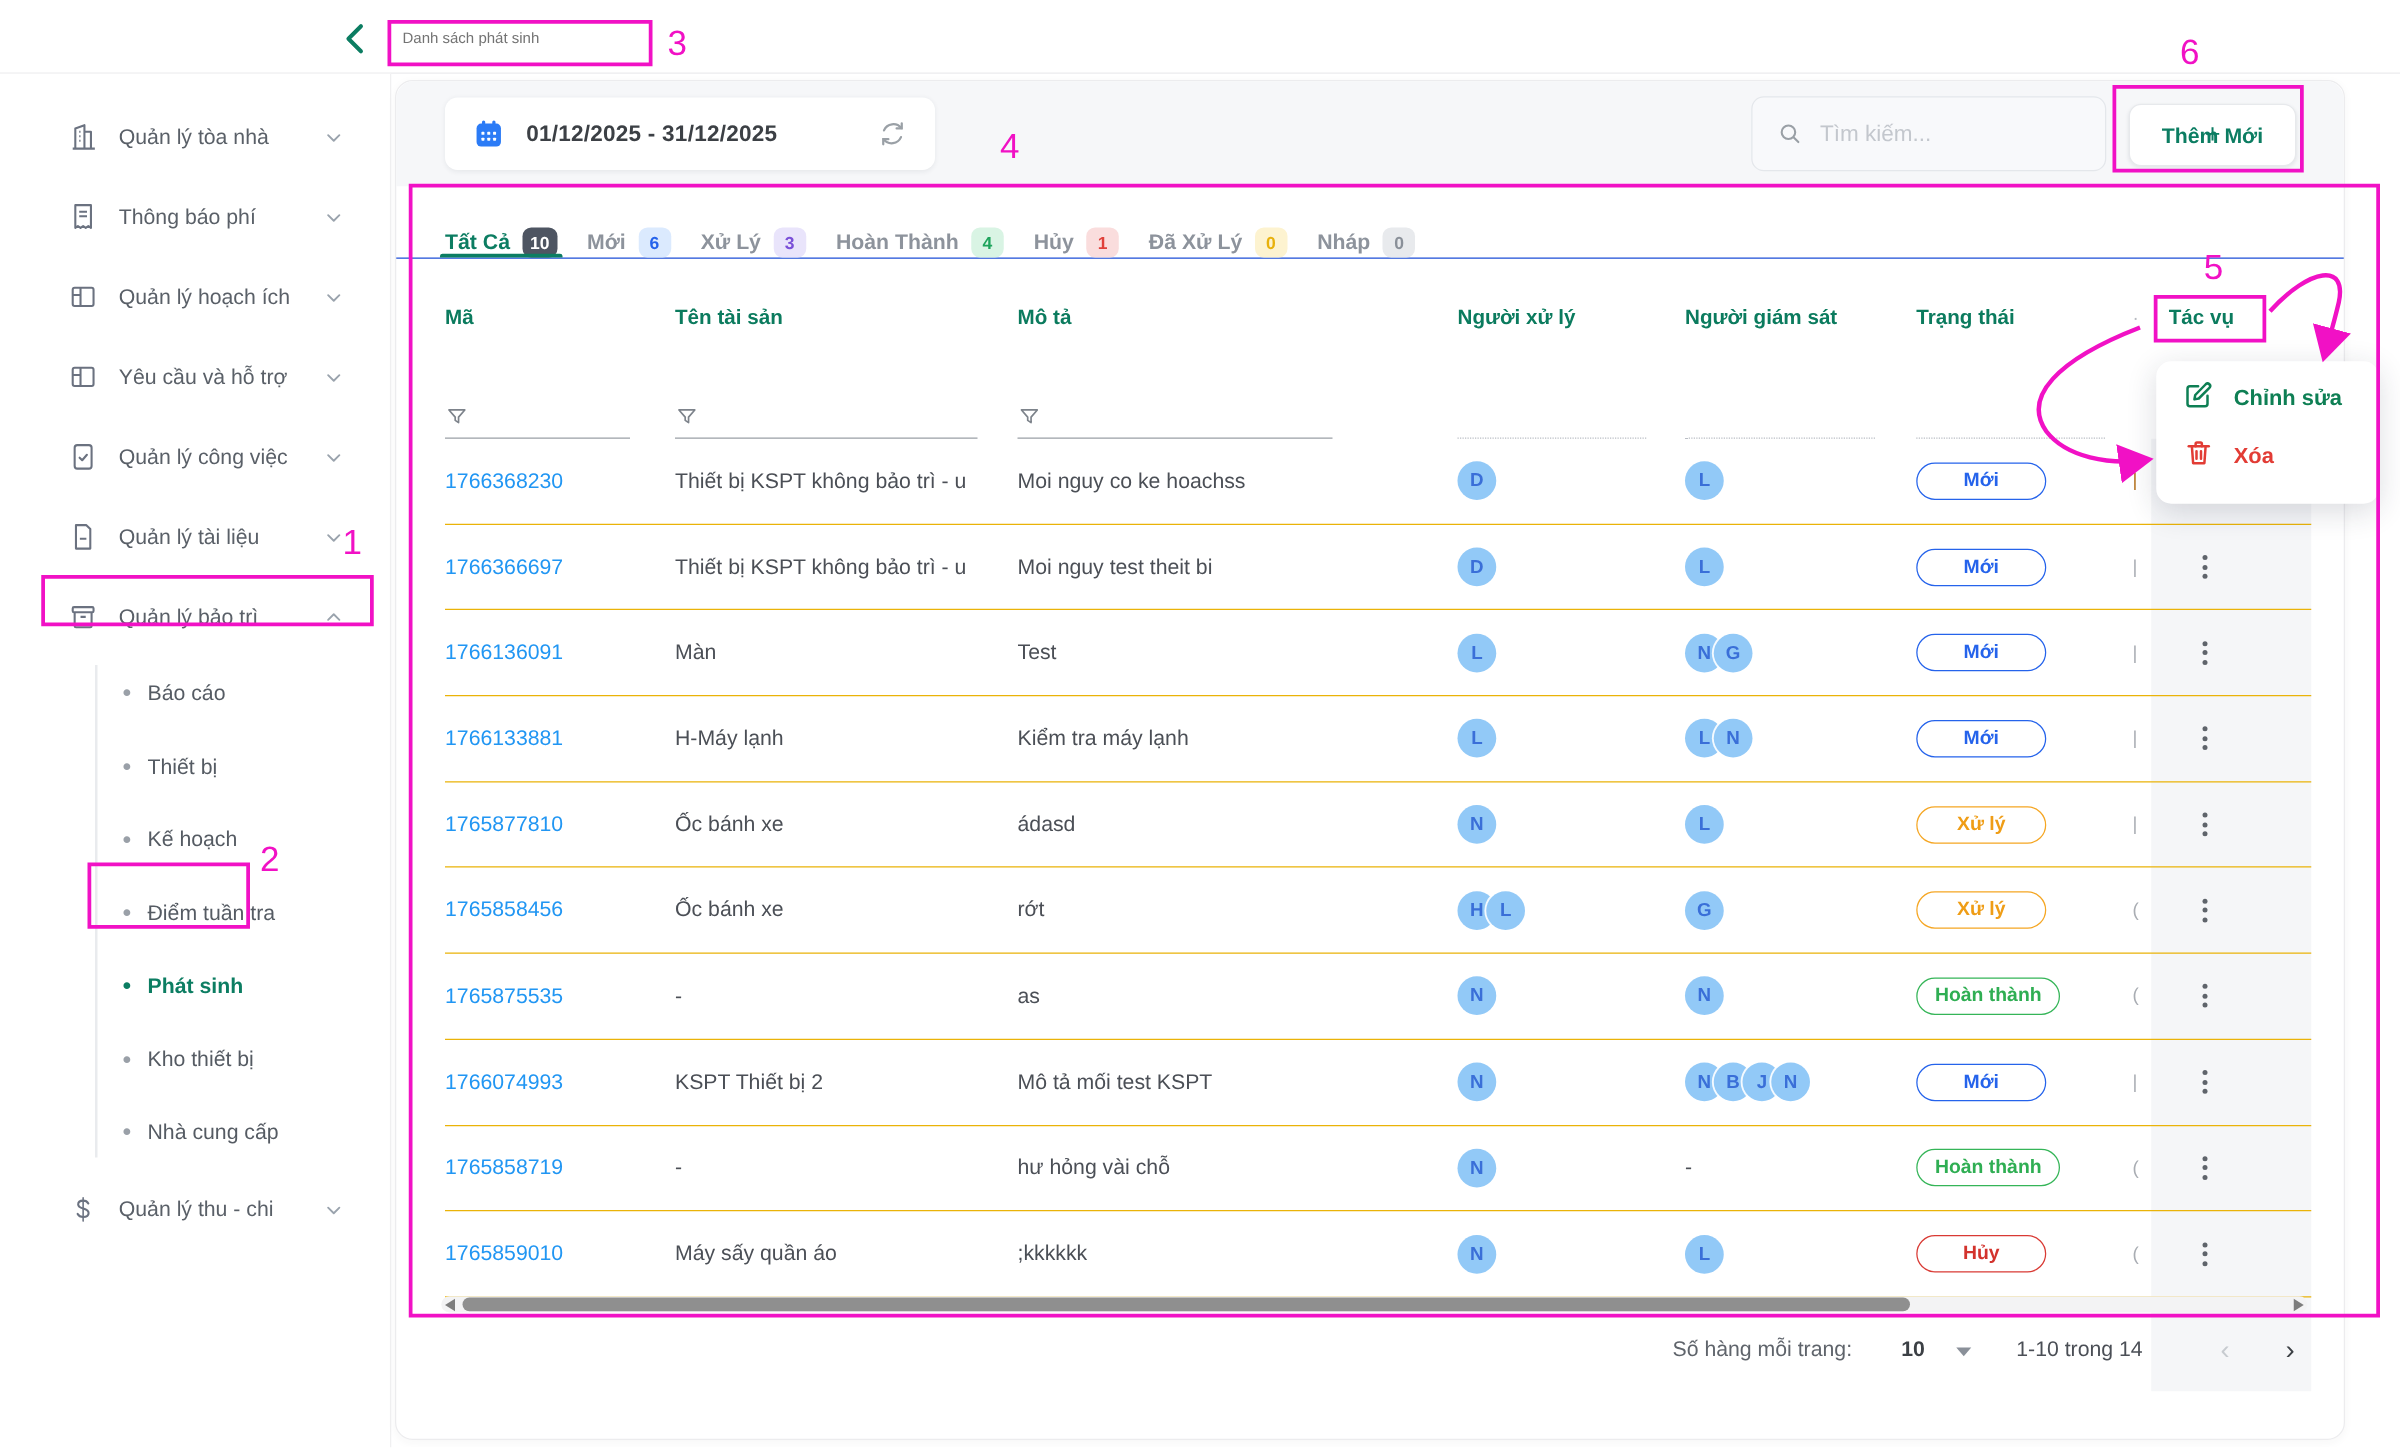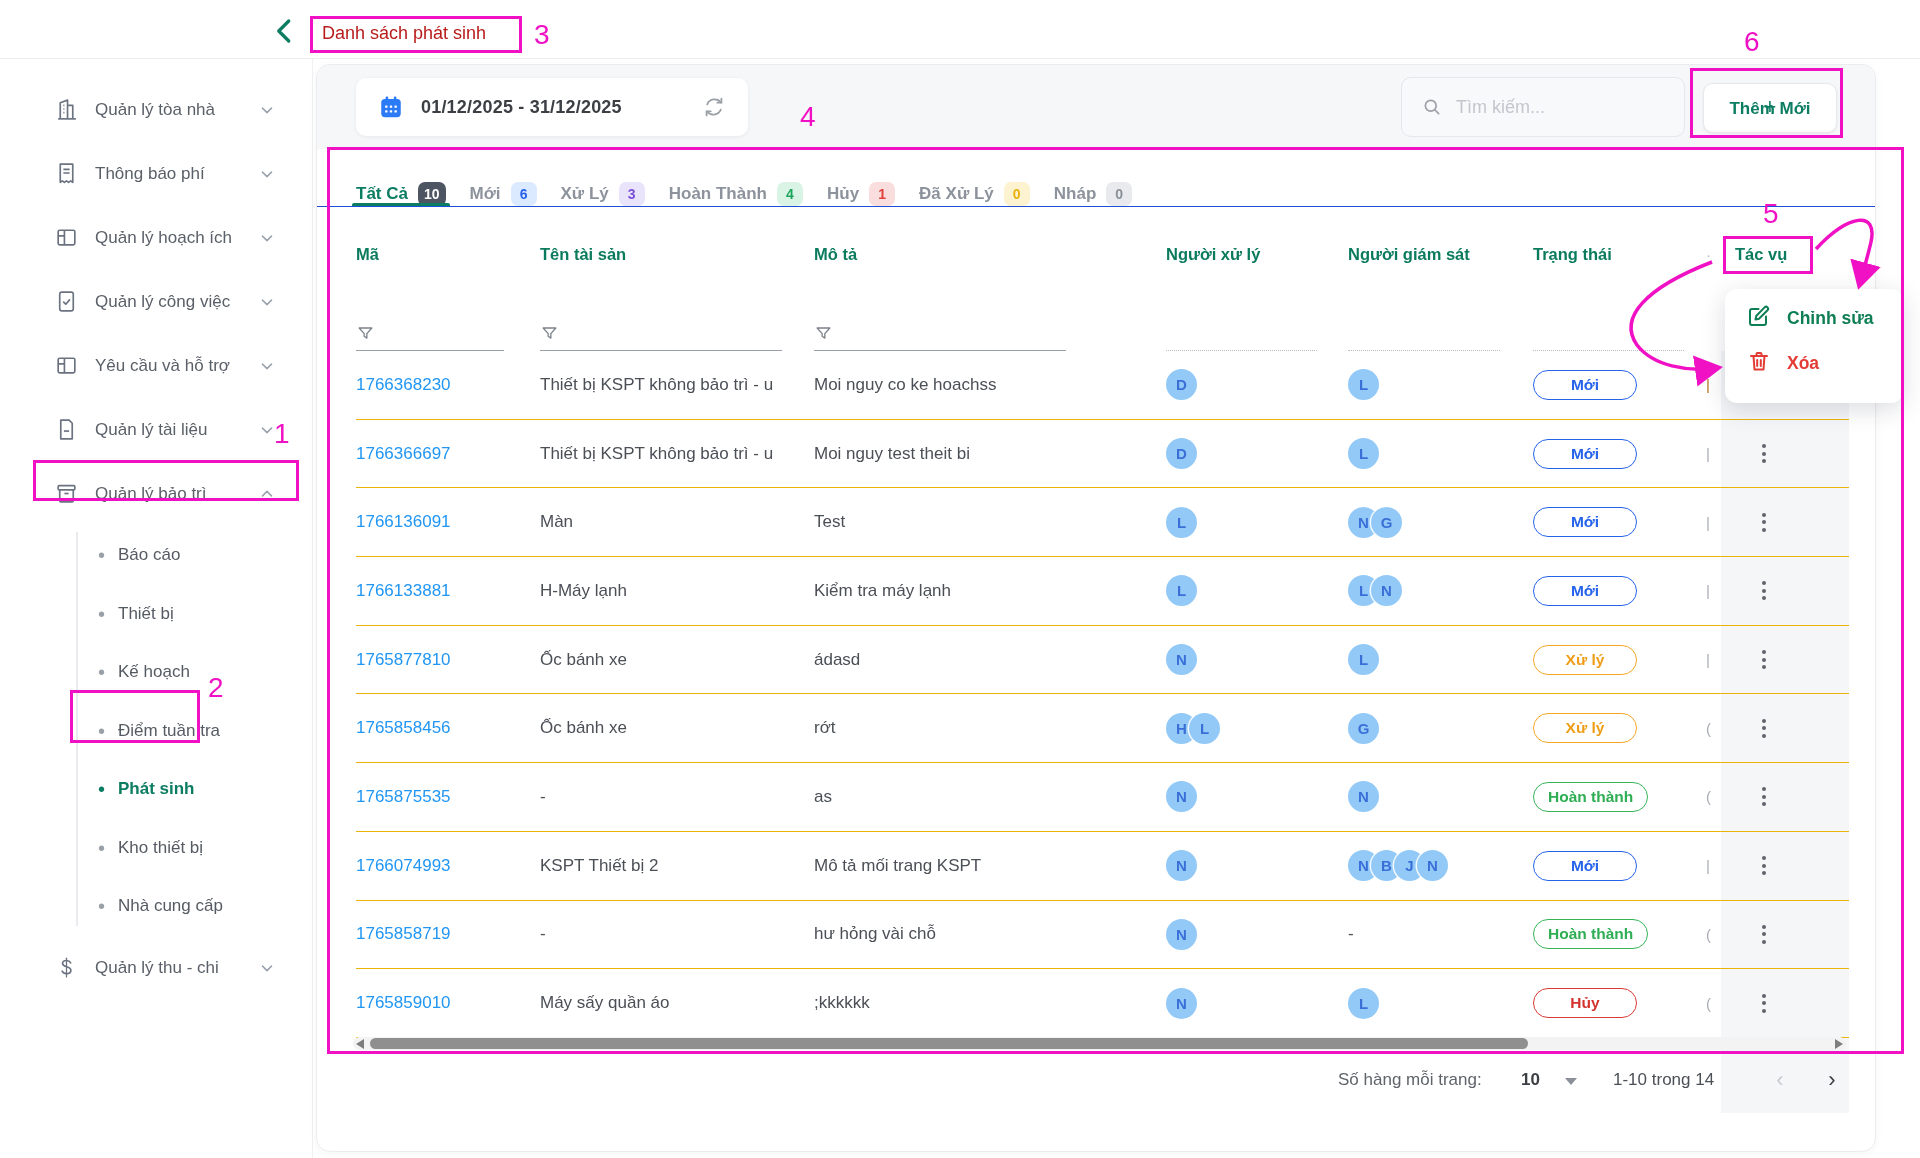--- a/index.html
+++ b/index.html
@@ -2,21 +2,21 @@
 <html><head>
 <meta charset="utf-8">
 <style>
   * { margin:0; padding:0; box-sizing:border-box; }
   html,body { width:1920px; height:1158px; background:#fff; font-family:"Liberation Sans","DejaVu Sans",sans-serif; overflow:hidden; }
   .page { position:relative; width:1920px; height:1158px; background:#fff; }
 
   
   .topline { position:absolute; left:0; top:58px; width:1920px; height:1px; background:#ececee; }
   .back-btn { position:absolute; left:270px; top:16px; width:30px; height:30px; cursor:pointer; }
-  .page-title { position:absolute; left:322px; top:23px; font-size:18px; color:#b91c1c; font-weight:500; }
+  .page-title { position:absolute; left:322px; top:23px; font-size:12px; color:#737373; font-weight:500; }
 
   
   .sidebar { position:absolute; left:0; top:59px; width:313px; height:1099px; background:#fff; border-right:1px solid #f0f0f1; }
   .nav { position:absolute; left:0; top:19px; width:313px; }
   .nav-item { position:relative; height:64px; display:flex; align-items:center; cursor:pointer; }
   .nav-ico { position:absolute; left:54px; width:26px; height:26px; display:flex; }
   .nav-label { position:absolute; left:95px; font-size:17px; color:#5a6068; font-weight:500; }
   .nav-chev { position:absolute; left:258px; width:18px; height:18px; display:flex; }
   .subwrap { position:relative; }
   .indent-guide { position:absolute; left:76px; top:6px; bottom:10px; width:1.5px; background:#e9ebee; }
@@ -172,41 +172,41 @@
     <span class="nav-label">Quản lý hoạch ích</span>
     <span class="nav-chev">
             <svg width="18" height="18" viewBox="0 0 24 24" fill="none" stroke="#9aa3ad" stroke-width="2">
               <path d="M6 9.5l6 6 6-6" stroke-linecap="round" stroke-linejoin="round"></path>
             </svg>
           </span>
   </div>
 
   <div class="nav-item">
     <span class="nav-ico">
+            <svg width="25" height="25" viewBox="0 0 24 24" fill="none" stroke="#6b7280" stroke-width="1.6">
+              <rect x="4" y="5" width="16" height="14" rx="1.5"></rect>
+              <path d="M10 5v14M4 10.5h6"></path>
+            </svg>
+          </span>
+    <span class="nav-label">Yêu cầu và hỗ trợ</span>
+    <span class="nav-chev">
+            <svg width="18" height="18" viewBox="0 0 24 24" fill="none" stroke="#9aa3ad" stroke-width="2">
+              <path d="M6 9.5l6 6 6-6" stroke-linecap="round" stroke-linejoin="round"></path>
+            </svg>
+          </span>
+  </div>
+
+  <div class="nav-item">
+    <span class="nav-ico">
             <svg width="25" height="25" viewBox="0 0 24 24" fill="none" stroke="#6b7280" stroke-width="1.6" stroke-linejoin="round">
               <rect x="5.5" y="3" width="13" height="18" rx="2"></rect>
               <path d="M9.3 12.6l2 2 3.6-4.2" stroke-linecap="round"></path>
             </svg>
           </span>
     <span class="nav-label">Quản lý công việc</span>
-    <span class="nav-chev">
-            <svg width="18" height="18" viewBox="0 0 24 24" fill="none" stroke="#9aa3ad" stroke-width="2">
-              <path d="M6 9.5l6 6 6-6" stroke-linecap="round" stroke-linejoin="round"></path>
-            </svg>
-          </span>
-  </div>
-
-  <div class="nav-item">
-    <span class="nav-ico">
-            <svg width="25" height="25" viewBox="0 0 24 24" fill="none" stroke="#6b7280" stroke-width="1.6">
-              <rect x="4" y="5" width="16" height="14" rx="1.5"></rect>
-              <path d="M10 5v14M4 10.5h6"></path>
-            </svg>
-          </span>
-    <span class="nav-label">Yêu cầu và hỗ trợ</span>
     <span class="nav-chev">
             <svg width="18" height="18" viewBox="0 0 24 24" fill="none" stroke="#9aa3ad" stroke-width="2">
               <path d="M6 9.5l6 6 6-6" stroke-linecap="round" stroke-linejoin="round"></path>
             </svg>
           </span>
   </div>
 
   <div class="nav-item">
     <span class="nav-ico">
             <svg width="25" height="25" viewBox="0 0 24 24" fill="none" stroke="#6b7280" stroke-width="1.6" stroke-linejoin="round">
@@ -551,21 +551,21 @@
               <i></i>
               <i></i>
               <i></i>
             </span>
           </div>
   </div>
 
   <div class="tgrid trow">
     <div><span class="cid">1766074993</span></div>
     <div class="ctxt">KSPT Thiết bị 2</div>
-    <div class="ctxt">Mô tả mối trang KSPT</div>
+    <div class="ctxt">Mô tả mối test KSPT</div>
     <div class="avstack">
             <span class="avatar">N</span>
           </div>
     <div class="avstack">
             <span class="avatar">N</span>
             <span class="avatar">B</span>
             <span class="avatar">J</span>
             <span class="avatar">N</span>
           </div>
     <div><span class="pill st-blue">Mới</span></div>

